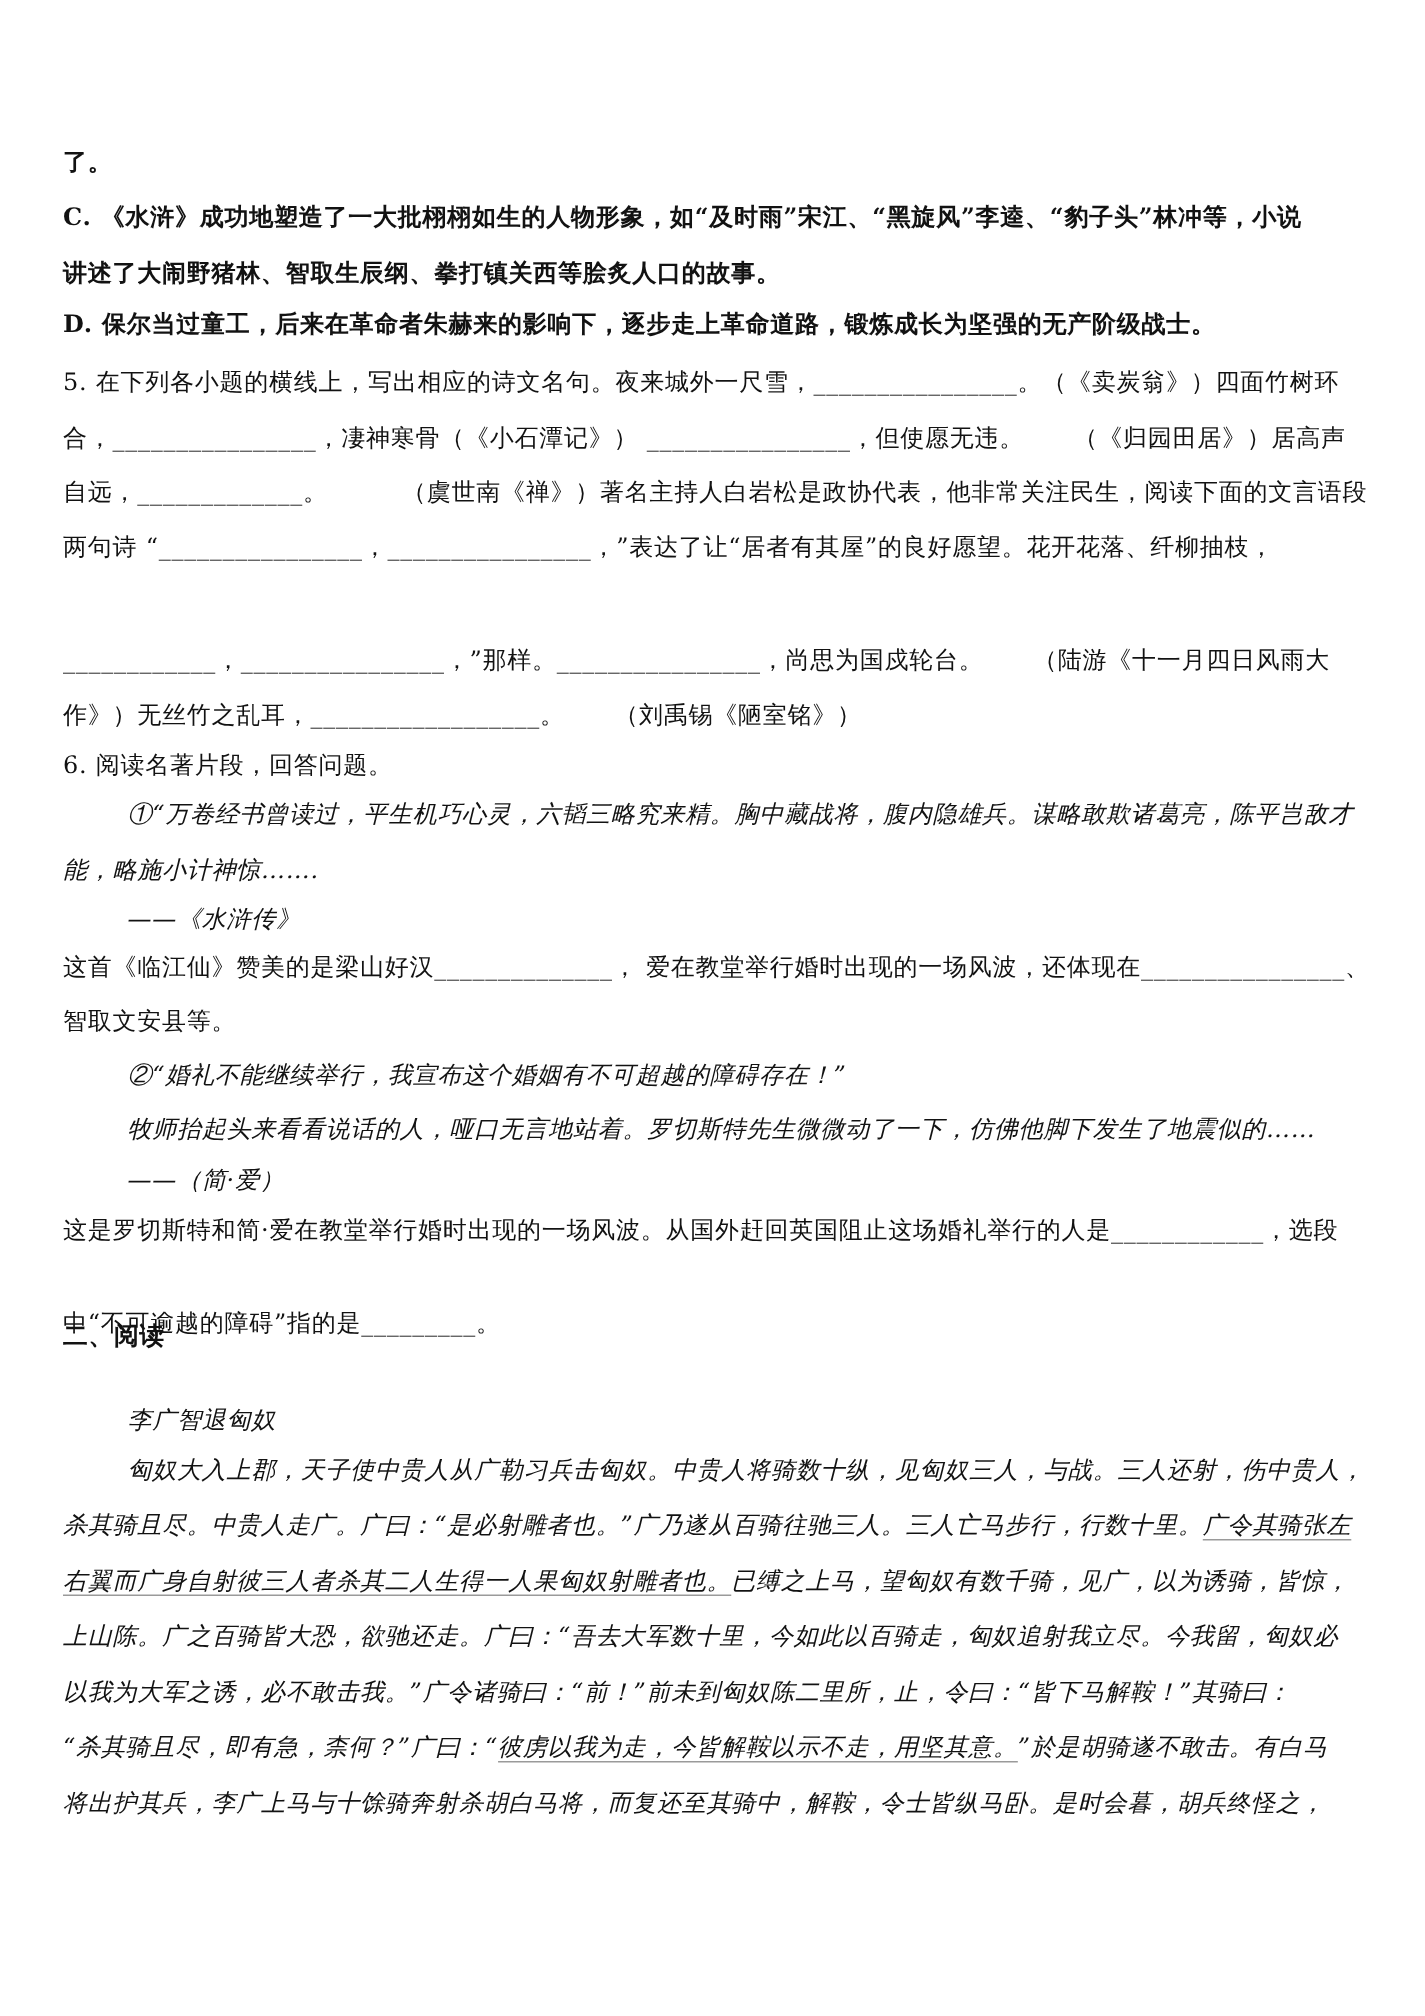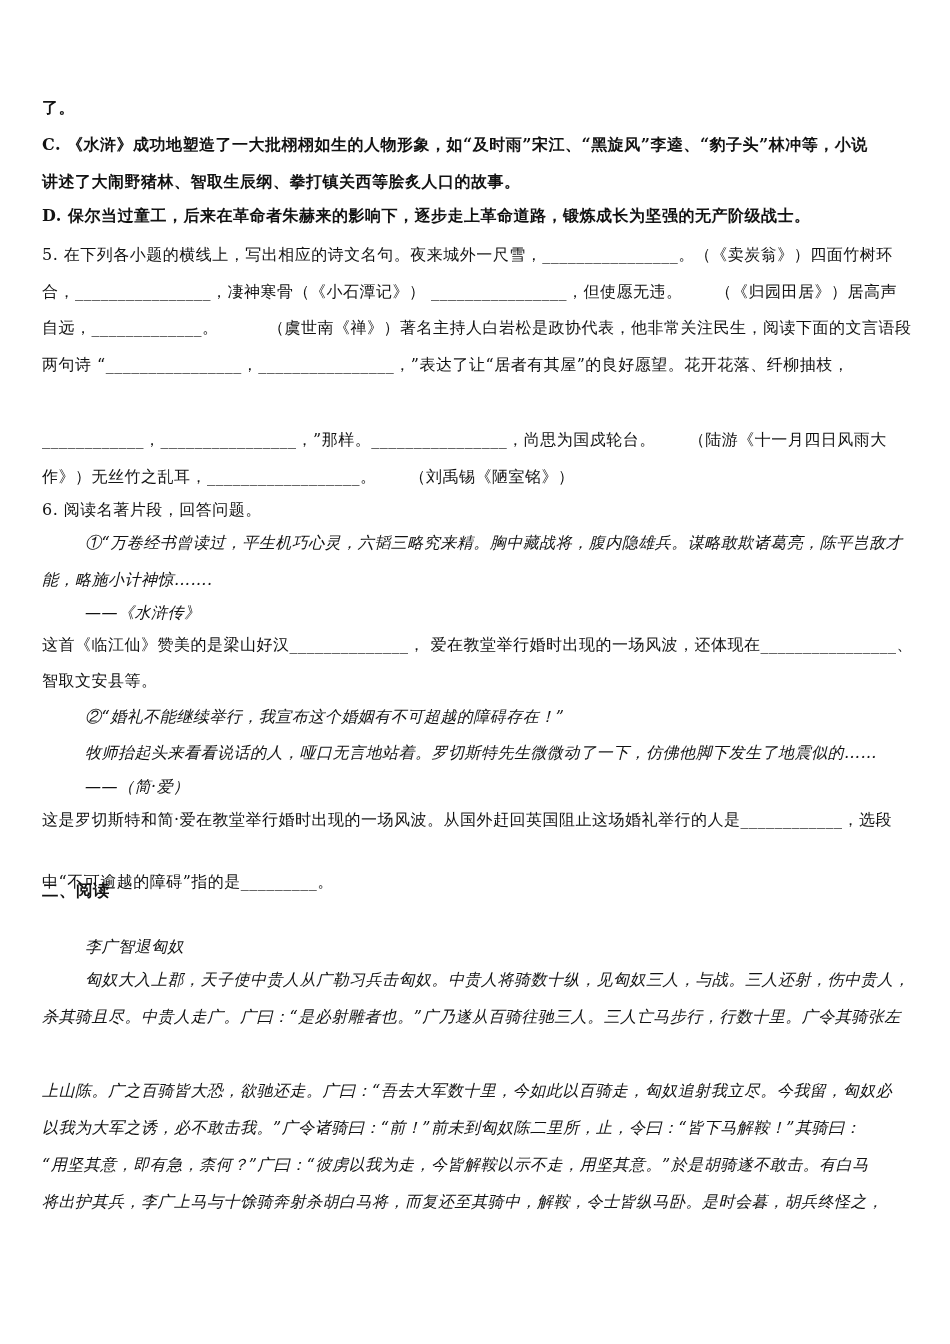--- a/index.html
+++ b/index.html
@@ -34,20 +34,21 @@
   .kai {
     font-style: italic;
     font-family: "DejaVu Serif", "Liberation Serif", serif;
   }
   .heiti {
     font-family: "DejaVu Sans", "Liberation Sans", sans-serif;
     font-weight: 700;
     font-size: 16.5px;
   }
   .u {
+    text-decoration: underline;
     text-underline-offset: 4px;
     text-decoration-thickness: 1px;
     text-decoration-color: #9a9a9a;
   }
 </style>
 </head>
 <body>
 
 <div class="page">
 
@@ -77,23 +78,26 @@
 
   <div class="ln heiti" style="top:880px">二、阅读</div>
 
   <div class="ln kai indent" style="top:937px">李广智退匈奴</div>
   <div class="ln kai indent" style="top:970px">匈奴大入上郡，天子使中贵人从广勒习兵击匈奴。中贵人将骑数十纵，见匈奴三人，与战。三人还射，伤中贵人，</div>
 
   <div class="ln kai" style="top:1007px">
     <span>杀其骑且尽。中贵人走广。广曰：“是必射雕者也。”广乃遂从百骑往驰三人。三人亡马步行，行数十里。</span><span class="u">广令其骑张左</span>
   </div>
 
+  <div class="ln kai" style="top:1044px">
+    <span class="u">右翼而广身自射彼三人者杀其二人生得一人果匈奴射雕者也。</span><span>已缚之上马，望匈奴有数千骑，见广，以为诱骑，皆惊，</span>
+  </div>
 
   <div class="ln kai" style="top:1081px">上山陈。广之百骑皆大恐，欲驰还走。广曰：“吾去大军数十里，今如此以百骑走，匈奴追射我立尽。今我留，匈奴必</div>
   <div class="ln kai" style="top:1118px">以我为大军之诱，必不敢击我。”广令诸骑曰：“前！”前未到匈奴陈二里所，止，令曰：“皆下马解鞍！”其骑曰：</div>
 
   <div class="ln kai" style="top:1155px">
-    <span>“用坚其意，即有急，柰何？”广曰：“</span><span class="u">彼虏以我为走，今皆解鞍以示不走，用坚其意。</span><span>”於是胡骑遂不敢击。有白马</span>
+    <span>“杀其骑且尽，即有急，柰何？”广曰：“</span><span class="u">彼虏以我为走，今皆解鞍以示不走，用坚其意。</span><span>”於是胡骑遂不敢击。有白马</span>
   </div>
 
   <div class="ln kai" style="top:1192px">将出护其兵，李广上马与十馀骑奔射杀胡白马将，而复还至其骑中，解鞍，令士皆纵马卧。是时会暮，胡兵终怪之，</div>
 
 </div>
 
 </body></html>

